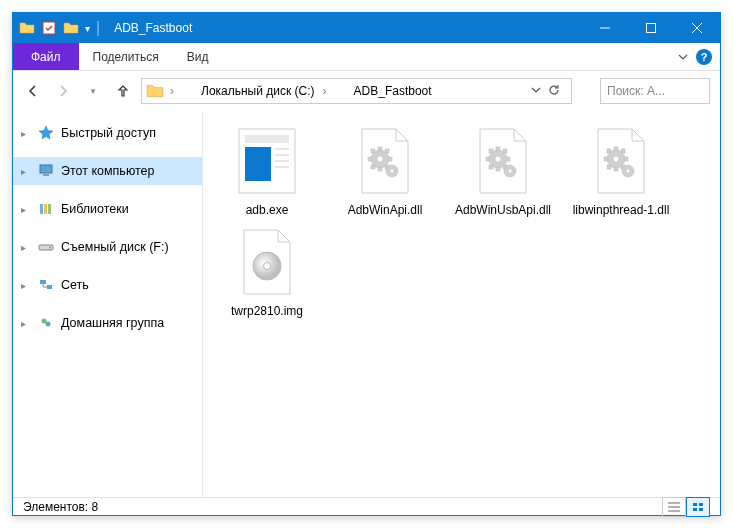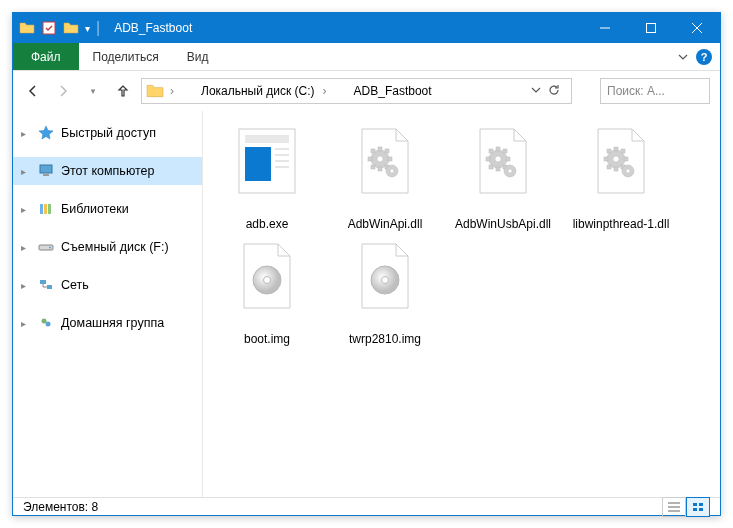--- a/index.html
+++ b/index.html
@@ -10,21 +10,21 @@
 .titlebar { height: 30px; background: #0b79d0; display: flex; align-items: center; color: #fff; }
 .titlebar-icons { display: flex; align-items: center; padding: 0 6px; gap: 6px; }
 .tb-icon { width: 16px; height: 16px; display: inline-flex; align-items: center; justify-content: center; }
 .titlebar-title { font-size: 12px; padding-left: 8px; }
 .titlebar-spacer { flex: 1; }
 .win-controls { display: flex; }
 .win-btn { width: 46px; height: 30px; display: flex; align-items: center; justify-content: center; color: #fff; }
 
 
 .ribbon { height: 28px; background: #fff; display: flex; align-items: stretch; border-bottom: 1px solid #e1e1e1; }
-.file-tab { background: #15803d; color: #fff; font-size: 12px; padding: 0 18px; display: flex; align-items: center; }
+.file-tab { background: #6d28d9; color: #fff; font-size: 12px; padding: 0 18px; display: flex; align-items: center; }
 .rtab { font-size: 12px; padding: 0 14px; display: flex; align-items: center; color: #333; }
 .ribbon-spacer { flex: 1; }
 .ribbon-right { display: flex; align-items: center; padding-right: 8px; gap: 8px; }
 .chev { width: 10px; height: 10px; }
 .help-icon { width: 16px; height: 16px; border-radius: 50%; background: #0b79d0; color: #fff; font-size: 11px; display: flex; align-items: center; justify-content: center; font-weight: bold; }
 
 
 .addrrow { height: 40px; display: flex; align-items: center; padding: 0 10px; gap: 8px; }
 .nav-arrows { display: flex; gap: 10px; align-items: center; }
 .nav-btn { width: 20px; height: 20px; display: flex; align-items: center; justify-content: center; color: #555; }
@@ -39,21 +39,21 @@
 
 .bodyarea { flex: 1; display: flex; overflow: hidden; }
 .sidebar { width: 190px; border-right: 1px solid #e8e8e8; padding: 8px 0; font-size: 12.5px; }
 .side-item { display: flex; align-items: center; padding: 5px 8px; gap: 6px; }
 .side-item .expand { width: 10px; color: #888; font-size: 10px; }
 .side-item .sicon { width: 18px; height: 18px; display: flex; align-items: center; justify-content: center; }
 .side-item.selected { background: #cce8ff; }
 .side-group { margin-bottom: 10px; }
 
 .content { flex: 1; padding: 14px; display: flex; flex-wrap: wrap; align-content: flex-start; gap: 8px 18px; overflow-y: auto; }
-.file-item { width: 100px; display: flex; flex-direction: column; align-items: center; text-align: center; font-size: 12px; gap: 20px; }
+.file-item { width: 100px; display: flex; flex-direction: column; align-items: center; text-align: center; font-size: 12px; gap: 6px; }
 .file-thumb { width: 70px; height: 72px; display: flex; align-items: center; justify-content: center; position: relative; }
 .file-label { word-break: break-word; line-height: 1.25; }
 
 
 .statusbar { height: 18px; border-top: 1px solid #e1e1e1; display: flex; align-items: center; padding: 0 10px; font-size: 12px; }
 .statusbar-spacer { flex: 1; }
 .view-toggle { display: flex; gap: 0; }
 .vbtn { width: 24px; height: 20px; border: 1px solid #ccc; display: flex; align-items: center; justify-content: center; font-size: 10px; }
 .vbtn.active { border-color: #0b79d0; background: #e5f3ff; }
 
@@ -332,38 +332,20 @@
                 <radialGradient id="disc" cx="40%" cy="40%">
                   <stop offset="0%" stop-color="#fff"></stop>
                   <stop offset="60%" stop-color="#d8d8d8"></stop>
                   <stop offset="100%" stop-color="#bfbfbf"></stop>
                 </radialGradient>
               </defs>
               <circle cx="27" cy="38" r="14" fill="url(#disc)" stroke="#b8b8b8"></circle>
               <circle cx="27" cy="38" r="3.5" fill="#fff" stroke="#b8b8b8"></circle>
             </svg>
           </div>
-          <div class="file-label">boot.img</div>
-        </div>
-        <div class="file-item">
-          <div class="file-thumb">
-            <svg width="54" height="68" viewBox="0 0 54 68">
-              <path d="M4 2h34l12 12v52H4z" fill="#fff" stroke="#ccc"></path>
-              <path d="M38 2v12h12" fill="none" stroke="#ccc"></path>
-              <defs>
-                <radialGradient id="disc" cx="40%" cy="40%">
-                  <stop offset="0%" stop-color="#fff"></stop>
-                  <stop offset="60%" stop-color="#d8d8d8"></stop>
-                  <stop offset="100%" stop-color="#bfbfbf"></stop>
-                </radialGradient>
-              </defs>
-              <circle cx="27" cy="38" r="14" fill="url(#disc)" stroke="#b8b8b8"></circle>
-              <circle cx="27" cy="38" r="3.5" fill="#fff" stroke="#b8b8b8"></circle>
-            </svg>
-          </div>
           <div class="file-label">twrp2810.img</div>
         </div>
       </div>
   </div>
 
   <div class="statusbar">
     <span>Элементов: 8</span>
     <div class="statusbar-spacer"></div>
     <div class="view-toggle">
       <div class="vbtn">

